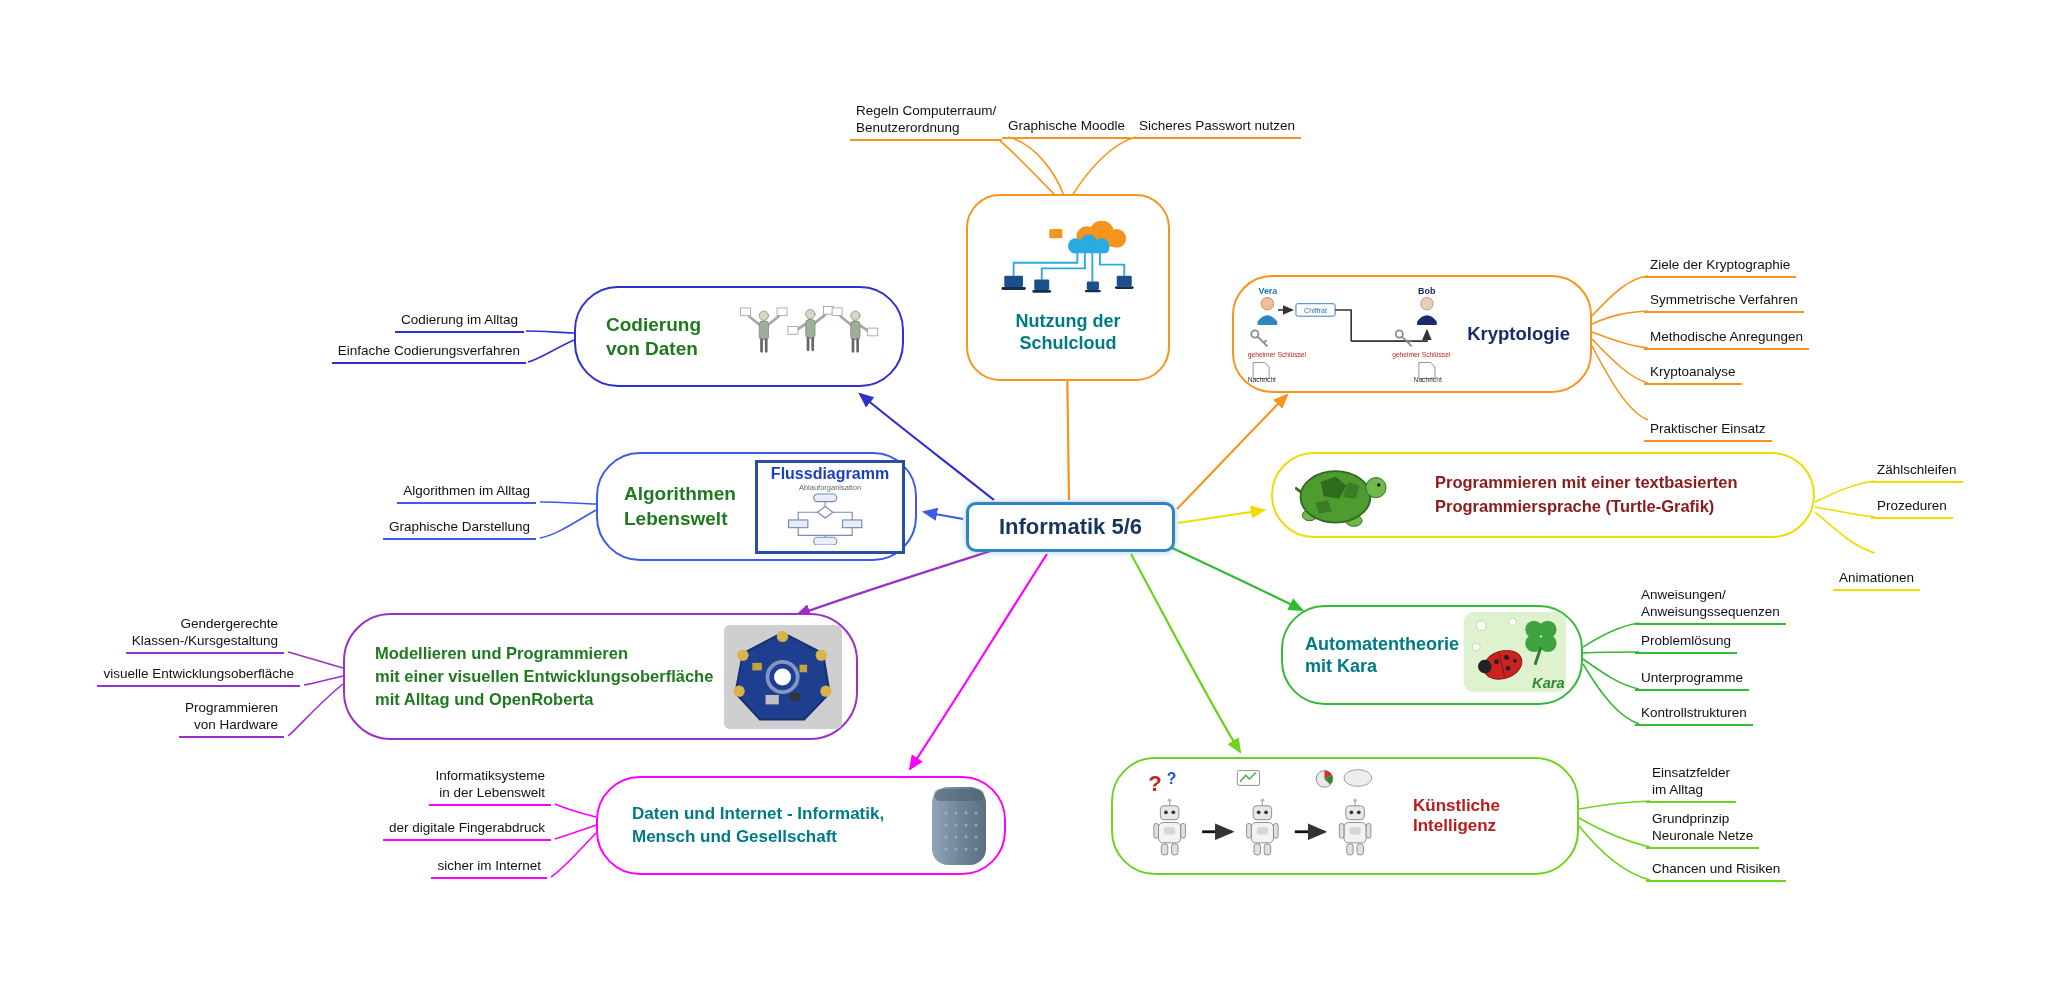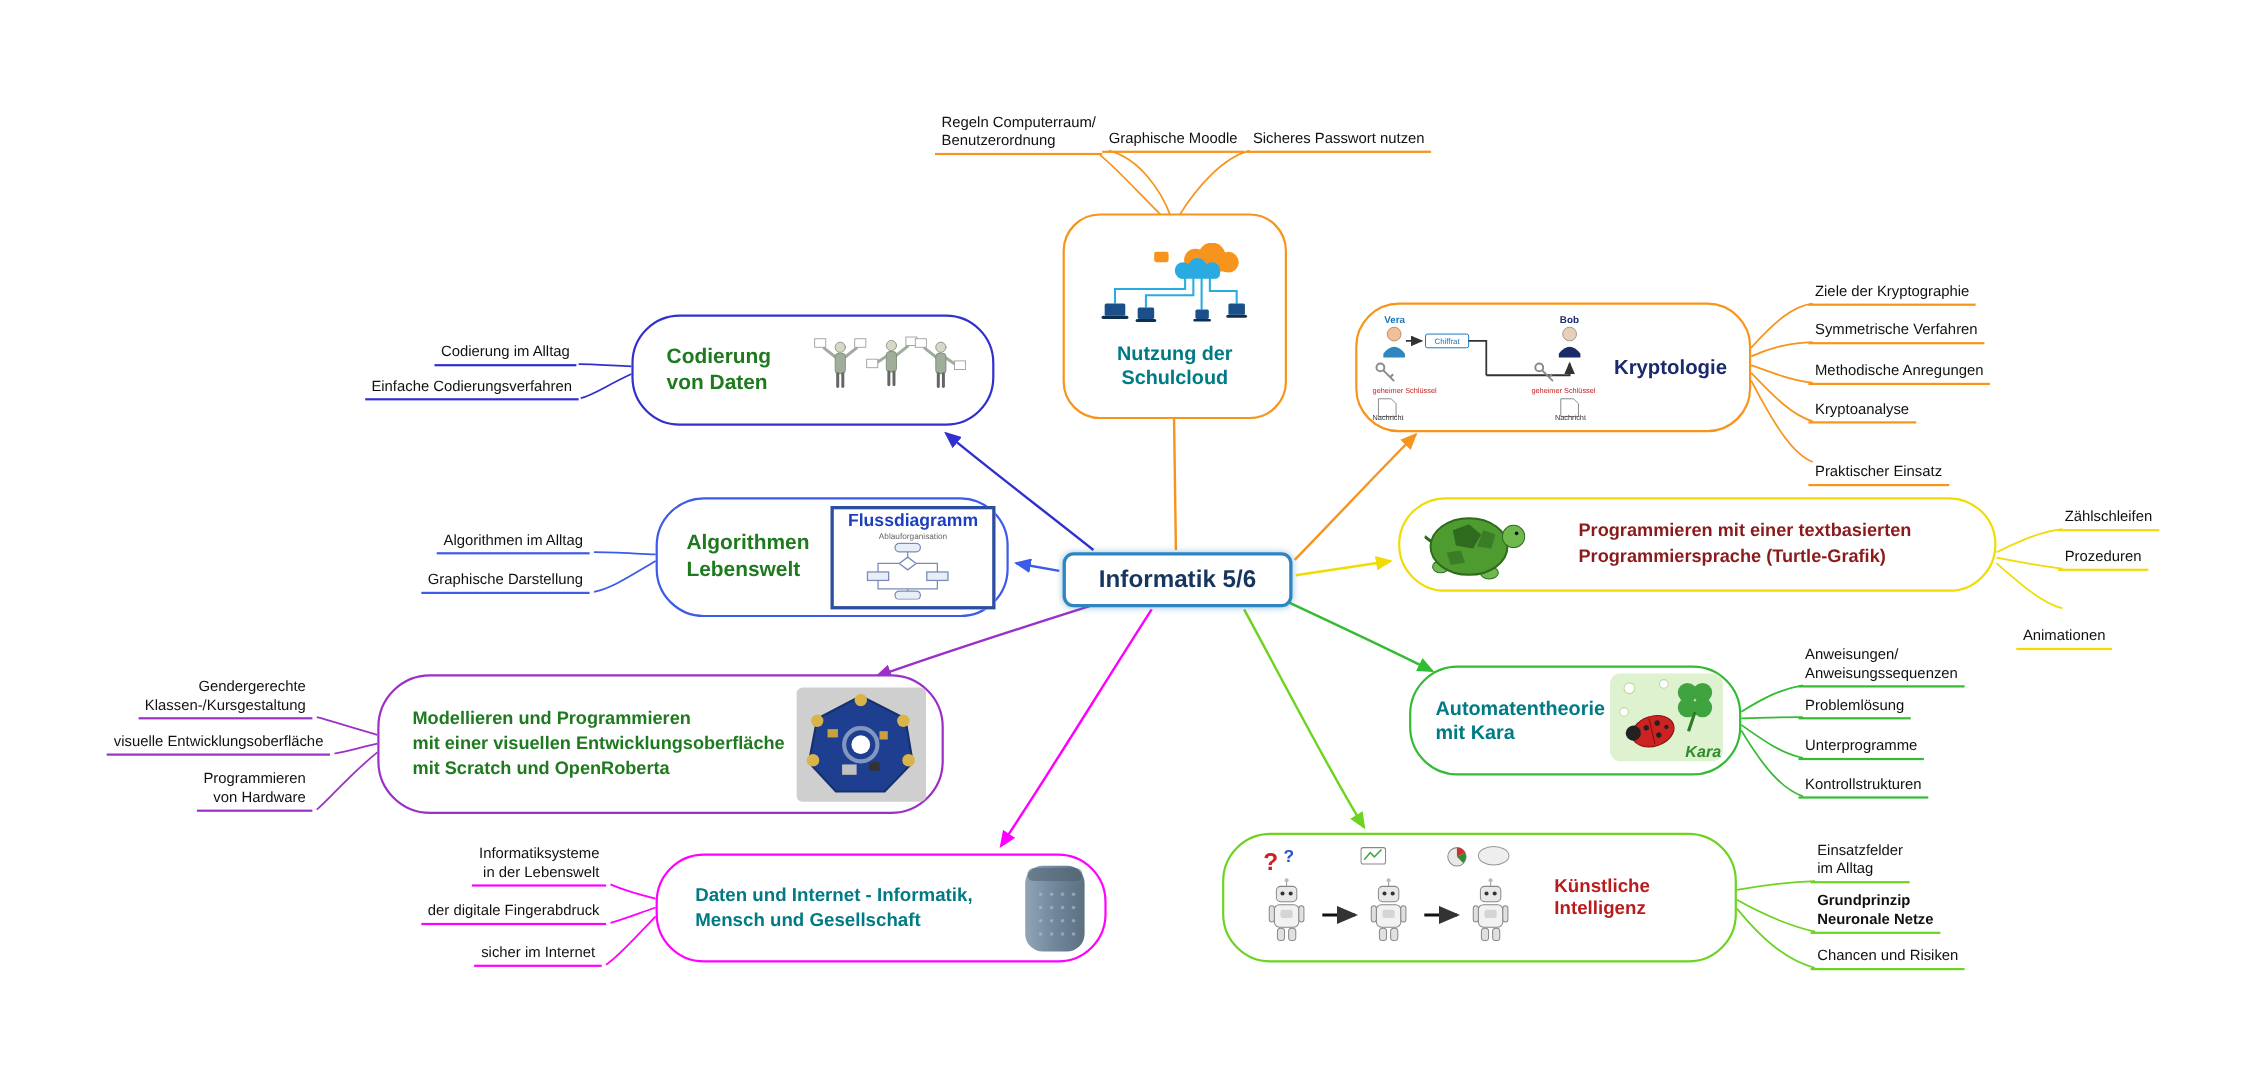--- a/index.html
+++ b/index.html
@@ -103,21 +103,21 @@
   #lf-tur-schleifen  { left:1871px; top:461px; }
   #lf-tur-prozeduren { left:1871px; top:497px; }
   #lf-tur-animation  { left:1833px; top:533px;margin-top:36px; }
 
   #lf-kar-anweisungen { left:1635px; top:586px; }
   #lf-kar-problem     { left:1635px; top:632px; }
   #lf-kar-unter       { left:1635px; top:669px; }
   #lf-kar-kontroll    { left:1635px; top:704px; }
 
   #lf-ki-einsatz   { left:1646px; top:764px; }
-  #lf-ki-neuronale { left:1646px; top:810px;font-weight:bold; }
+  #lf-ki-neuronale { left:1646px; top:810px; }
   #lf-ki-chancen   { left:1646px; top:860px; }
 </style>
 </head>
 <body>
 
 <div class="canvas">
 
   <svg class="links">
     <defs>
       <marker id="ah-orange" markerWidth="7" markerHeight="6" refX="6" refY="3" orient="auto" markerUnits="strokeWidth">
@@ -427,21 +427,21 @@
           <circle cx="28" cy="64" r="1.6"></circle>
           <circle cx="38" cy="64" r="1.6"></circle>
           <circle cx="48" cy="64" r="1.6"></circle>
       </g>
     </svg>
   </div>
 
   <div class="node" id="box-modellieren">
     <div class="box-title">Modellieren und Programmieren
 mit einer visuellen Entwicklungsoberfläche
-mit Scratch und OpenRoberta</div>
+mit Alltag und OpenRoberta</div>
     <svg class="ill ml-auto" width="118" height="106" viewBox="0 0 125 110">
       <rect x="0" y="0" width="125" height="110" rx="6" fill="#CFCFCF"></rect>
       <polygon points="62,8 105,30 112,72 85,100 38,100 12,72 20,30" fill="#1E3F8F" stroke="#16306E" stroke-width="2"></polygon>
       <circle cx="62" cy="12" r="6" fill="#D8B44A"></circle>
       <circle cx="103" cy="32" r="6" fill="#D8B44A"></circle>
       <circle cx="108" cy="70" r="6" fill="#D8B44A"></circle>
       <circle cx="20" cy="32" r="6" fill="#D8B44A"></circle>
       <circle cx="16" cy="70" r="6" fill="#D8B44A"></circle>
       <circle cx="62" cy="55" r="16" fill="none" stroke="#fff" opacity=".45" stroke-width="4"></circle>
       <circle cx="62" cy="55" r="9" fill="#fff"></circle>

